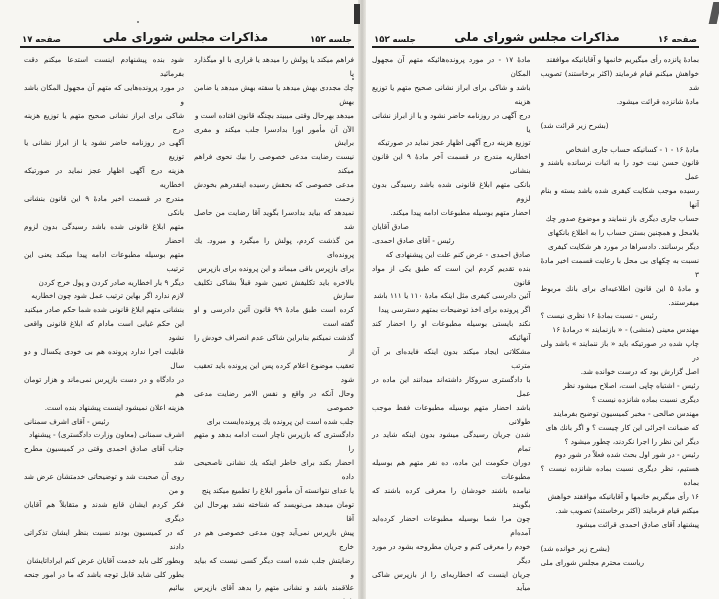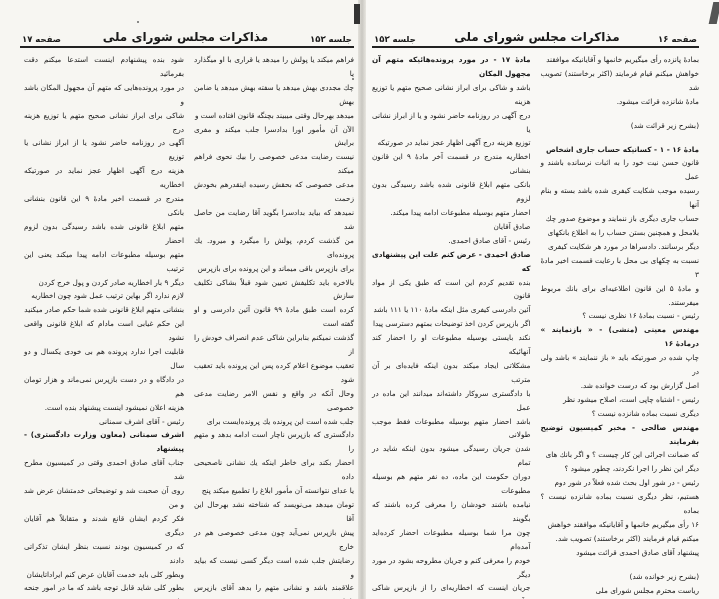--- a/index.html
+++ b/index.html
@@ -34,22 +34,22 @@
     border-bottom: 2px solid #222;
     height: 14px;
   }
   .running-head .title { font-size: 12px; }
   .columns { display: flex; flex-direction: row-reverse; gap: 10px; margin-top: 5px; }
   .col {
     direction: rtl; text-align: justify; width: 160px;
     font-size: 7.3px; line-height: 13.9px;
   }
   .col p { margin: 0; }
-  .col .center { text-align: right; }
-  .col .speaker { font-weight: bold; }
+  .col .center { text-align: left; }
+  .col .speaker { font-weight: normal; }
   .col .gap { height: 10px; }
 </style>
 </head>
 <body>
 
 <div class="spread">
 
   <div class="page left">
     <div class="running-head">
       <span>جلسه ۱۵۳</span>
@@ -155,21 +155,21 @@
           <p class="">درج آگهی در روزنامه حاضر نشود و یا از ابراز نشانی یا</p>
           <p class="">توزیع هزینه درج آگهی اظهار عجز نماید در صورتیکه</p>
           <p class="">اخطاریه مندرج در قسمت آخر مادهٔ ۹ این قانون بنشانی</p>
           <p class="">بانکی متهم ابلاغ قانونی شده باشد رسیدگی بدون لزوم</p>
           <p class="">احضار متهم بوسیله مطبوعات ادامه پیدا میکند.</p>
           <p class="center">صادق آقایان</p>
           <p class="center">رئیس - آقای صادق احمدی.</p>
           <p class="speaker">صادق احمدی - عرض کنم علت این پیشنهادی که</p>
           <p class="">بنده تقدیم کردم این است که طبق یکی از مواد قانون</p>
           <p class="">آئین دادرسی کیفری مثل اینکه مادهٔ ۱۱۰ یا ۱۱۱ باشد</p>
-          <p class="">اگر بازپرس کردن اخذ توضیحات بمتهم دسترسی پیدا</p>
+          <p class="">اگر پرونده برای اخذ توضیحات بمتهم دسترسی پیدا</p>
           <p class="">نکند بایستی بوسیله مطبوعات او را احضار کند آنهائیکه</p>
           <p class="">مشکلاتی ایجاد میکند بدون اینکه فایده‌ای بر آن مترتب</p>
           <p class="">با دادگستری سروکار داشته‌اند میدانند این ماده در عمل</p>
           <p class="">باشد احضار متهم بوسیله مطبوعات فقط موجب طولانی</p>
           <p class="">شدن جریان رسیدگی میشود بدون اینکه شاید در تمام</p>
           <p class="">دوران حکومت این ماده، ده نفر متهم هم بوسیله مطبوعات</p>
           <p class="">نیامده باشند خودشان را معرفی کرده باشند که بگویند</p>
           <p class="">چون مرا شما بوسیله مطبوعات احضار کرده‌اید آمده‌ام</p>
           <p class="">خودم را معرفی کنم و جریان مطروحه بشود در مورد دیگر</p>
           <p class="">جریان اینست که اخطاریه‌ای را از بازپرس شاکی میآید</p>

